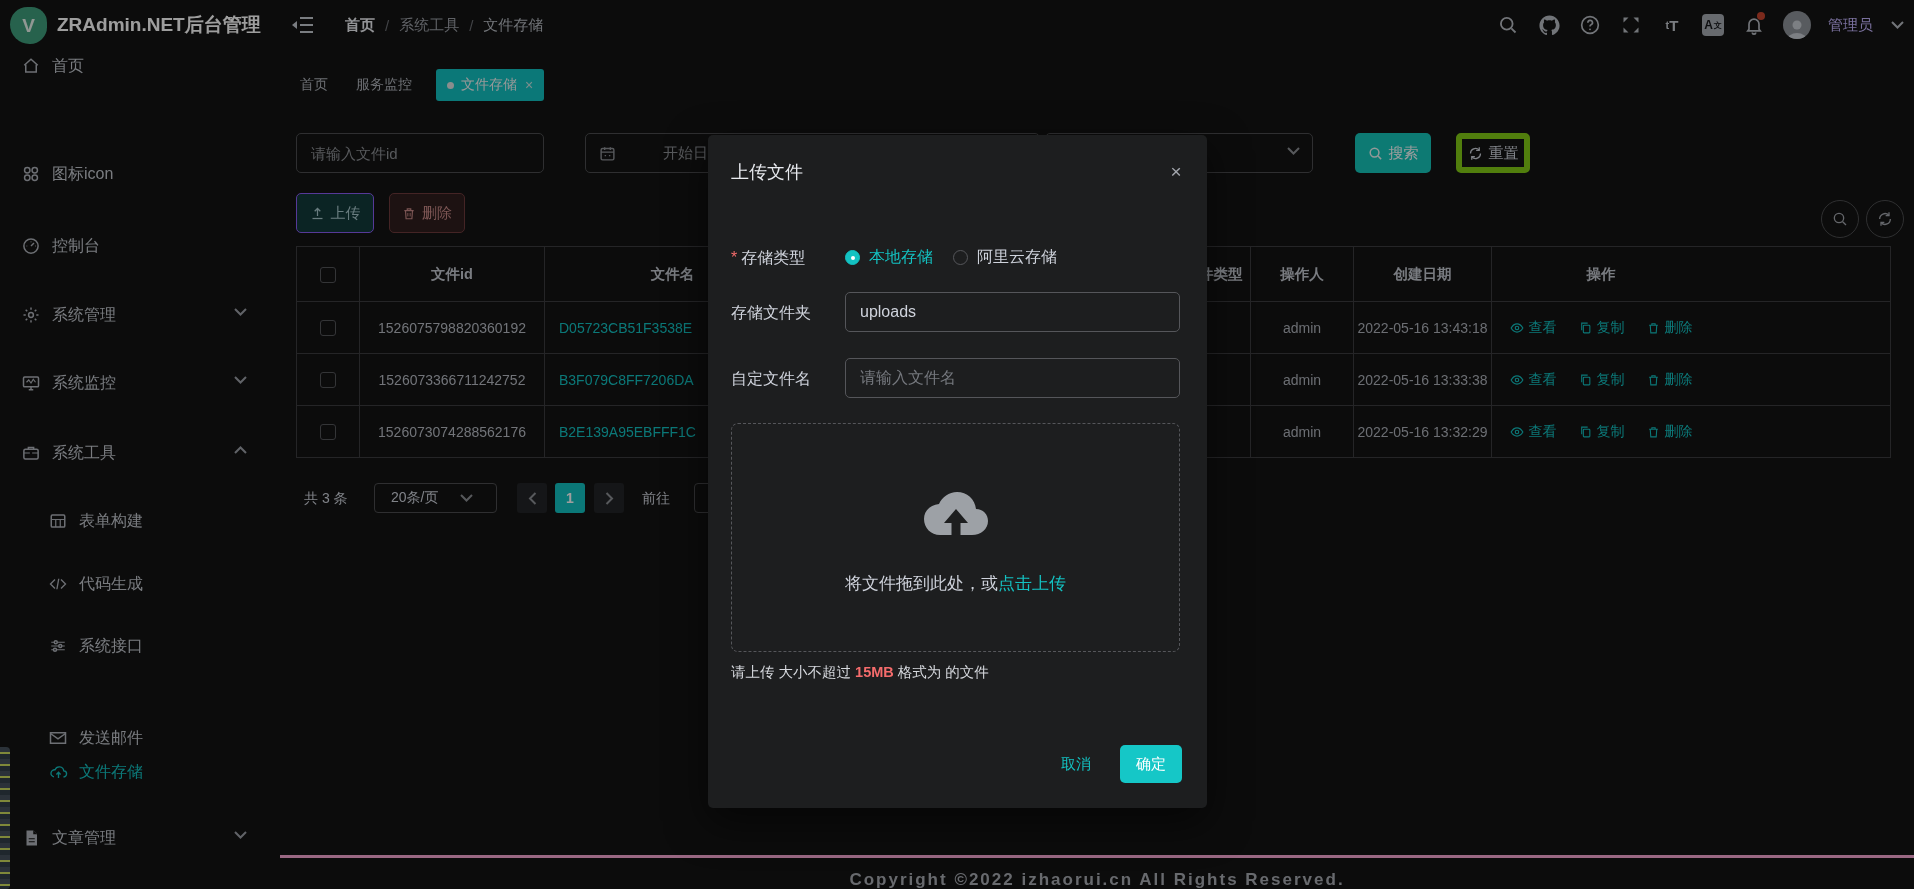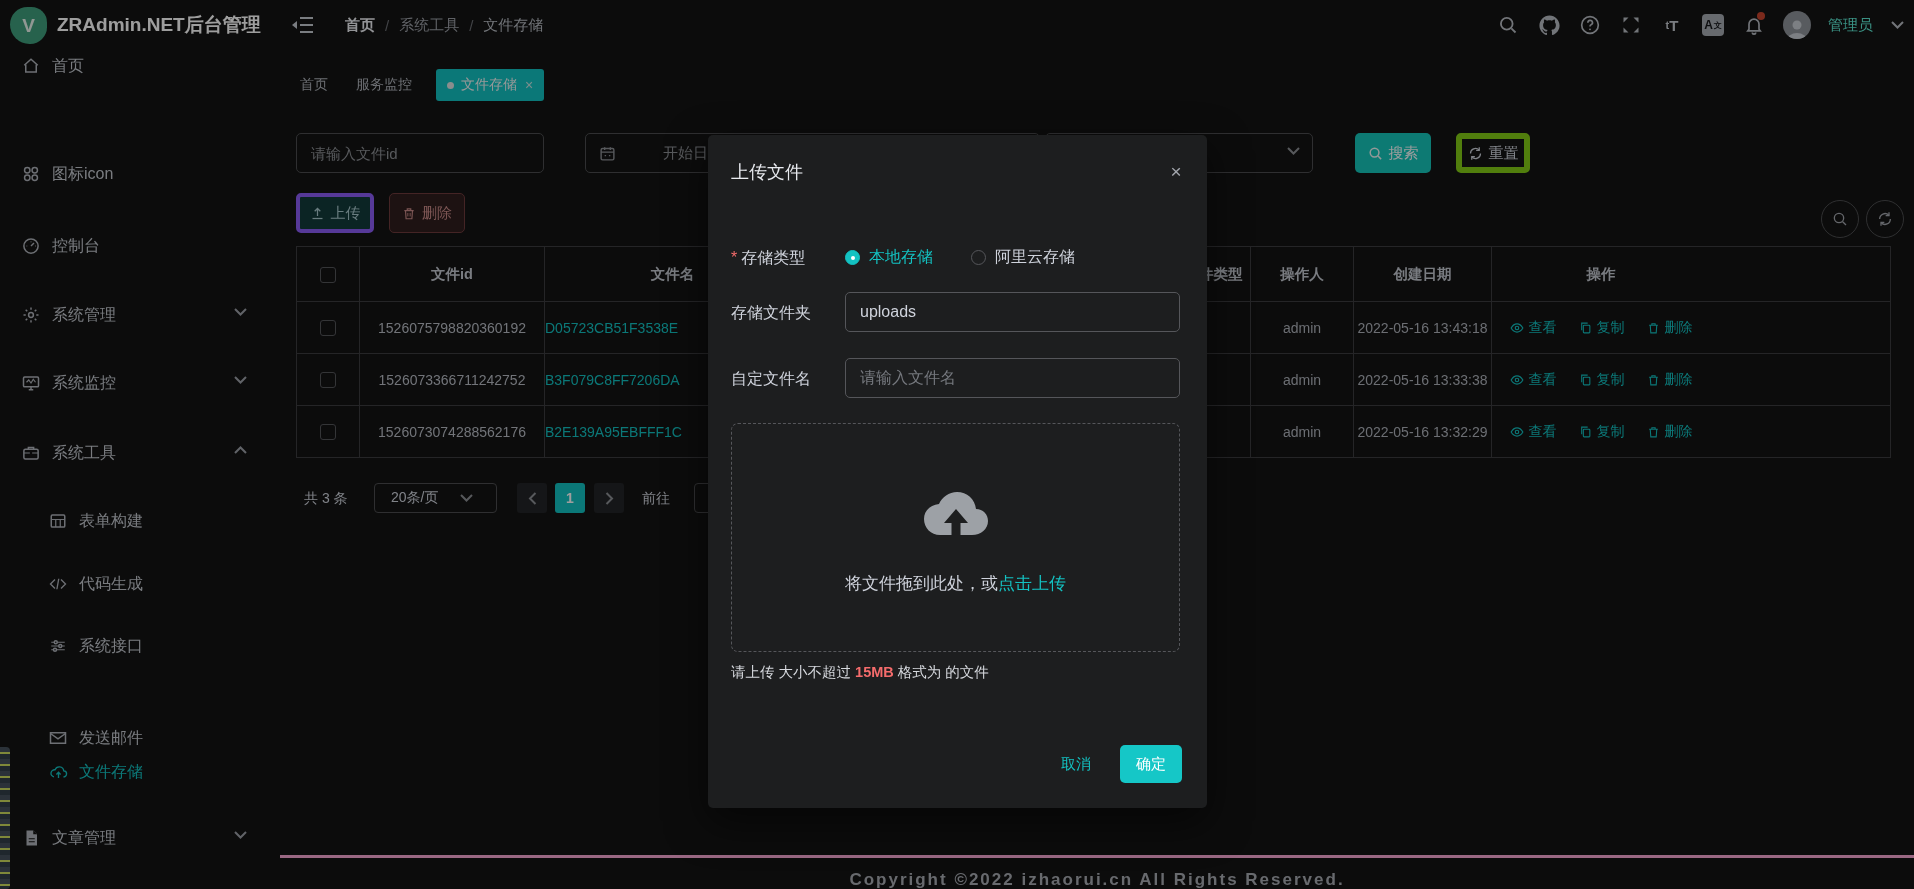--- a/index.html
+++ b/index.html
@@ -21,21 +21,21 @@
   .bc-cur { color:#b7bbc2; }
   .hright { position:absolute; right:10px; top:0; height:50px; display:flex; align-items:center; gap:17px; }
   .hicon { display:flex; align-items:center; justify-content:center; width:24px; height:24px; position:relative; color:#b9bdc4; }
   .tT { font-size:15px; font-weight:bold; color:#c6cad1; letter-spacing:0; }
   .tT small { font-size:11px; font-weight:bold; }
   .abox { width:22px; height:22px; border-radius:4px; background:#a7abb2; color:#16171a; font-weight:bold;
           font-size:12px; display:flex; align-items:center; justify-content:center; }
   .abox sup { font-size:8px; margin-left:1px; }
   .bell-dot { position:absolute; right:1px; top:-1px; width:8px; height:8px; border-radius:50%; background:#c9442e; }
   .avatar { width:28px; height:28px; border-radius:50%; background:#8f939a; overflow:hidden; display:flex; align-items:flex-end; justify-content:center; }
-  .uname { color:#5eead4; font-size:15px; }
+  .uname { color:#c4b5fd; font-size:15px; }
 
   
   .sidebar { position:absolute; left:0; top:50px; width:280px; height:839px; background:#141414; z-index:4; }
   .side-item { position:absolute; left:0; width:280px; height:34px; display:flex; align-items:center; color:#c3c7ce; font-size:16px; cursor:pointer; }
   .side-item .sicon { margin-left:21px; width:20px; height:20px; display:flex; align-items:center; justify-content:center; color:#b0b4bb; }
   .side-item .slabel { margin-left:11px; }
   .side-item.sub .sicon { margin-left:48px; }
   .side-item.active, .side-item.active .sicon { color:#13c2c2; }
   .sarrow { position:absolute; right:32px; top:10px; width:14px; height:14px; color:#9da1a8; }
 
@@ -59,33 +59,33 @@
   .f-date .cal { margin-left:13px; }
   .f-date .dtext { margin-left:47px; font-size:15px; }
   .f-select { left:765px; width:268px; }
   .f-select .chev { position:absolute; right:12px; top:13px; }
   .btn { display:flex; align-items:center; justify-content:center; gap:6px; border-radius:5px; font-size:15px; cursor:pointer; }
   .btn-search { position:absolute; left:1075px; top:0; width:76px; height:40px; background:#16c5ba; color:#fbfdfd; border:none; }
   .btn-reset { position:absolute; left:1176px; top:0; width:74px; height:40px; background:transparent; border:6px solid #84cc16; color:#cfd3dc; }
 
   .toolbar { position:absolute; left:0; top:143px; width:1634px; height:40px; }
   .btn-upload { position:absolute; left:16px; top:0; width:78px; height:40px; background:rgba(19,194,194,.22);
-                border:4px solid #8b5cf6; color:#a9c9ce; }
+                border:1px solid #8b5cf6; color:#a9c9ce; }
   .btn-del { position:absolute; left:109px; top:0; width:76px; height:40px; background:rgba(245,108,108,.12);
              border:1px solid #6e3b3c; color:#c98a88; }
   .circ { position:absolute; top:7px; width:38px; height:38px; border-radius:50%; border:1px solid #4c4d4f;
           display:flex; align-items:center; justify-content:center; color:#a3a6ad; background:transparent; cursor:pointer; }
   .circ.c1 { left:1541px; } .circ.c2 { left:1586px; }
 
   
   .tbl { position:absolute; left:16px; top:196px; width:1594px; border-collapse:collapse; table-layout:fixed; }
   .tbl th, .tbl td { border:1px solid #3c3d40; height:55px; font-size:14px; color:#aeb2ba; text-align:center; overflow:hidden; white-space:nowrap; }
   .tbl td { height:52px; }
   .tbl th { color:#c4c8d0; font-weight:bold; font-size:14.5px; }
-  .tbl .tname { text-align:left; color:#13c2c2; }
+  .tbl .tname { text-align:left; padding-left:14px; color:#13c2c2; }
   .tbl .tid { color:#b8bcc4; }
   .col-act { padding-right:180px; }
   .acts { display:flex; justify-content:center; gap:22px; }
   .alink { color:#13c2c2; display:flex; align-items:center; gap:5px; font-size:14px; cursor:pointer; }
   .cb { display:inline-block; width:16px; height:16px; border:1px solid #55565a; border-radius:3px; background:transparent; vertical-align:middle; cursor:pointer; }
 
   
   .pager { position:absolute; left:0; top:432px; width:1634px; height:32px; font-size:14px; color:#cfd3dc; }
   .pg-total { position:absolute; left:24px; top:8px; }
   .pg-size { position:absolute; left:94px; top:1px; width:123px; height:30px; border:1px solid #4c4d4f; border-radius:4px;
@@ -107,21 +107,21 @@
               background:repeating-linear-gradient(180deg,#46525c 0 5px,#cede5e 5px 7px,#32404a 7px 12px); }
 
   
   .overlay { position:absolute; inset:0; background:rgba(0,0,0,.38); z-index:40; }
   .modal { position:absolute; left:708px; top:135px; width:499px; height:673px; background:#1d1e1f; border-radius:5px;
            z-index:50; box-shadow:0 14px 40px rgba(0,0,0,.55); }
   .m-title { position:absolute; left:23px; top:25px; font-size:18px; color:#e8eaef; }
   .m-close { position:absolute; right:22px; top:28px; width:18px; height:18px; color:#a3a6ad; font-size:19px; line-height:18px; text-align:center; cursor:pointer; }
   .m-label { position:absolute; left:23px; width:106px; text-align:left; font-size:16px; color:#cfd3dc; }
   .m-req { color:#f56c6c; margin-right:4px; }
-  .radio-row { position:absolute; left:137px; top:112px; display:flex; gap:38px; }
+  .radio-row { position:absolute; left:137px; top:112px; display:flex; gap:20px; }
   .radio { display:flex; align-items:center; gap:9px; font-size:16px; cursor:pointer; }
   .r-dot { width:15px; height:15px; border-radius:50%; }
   .radio.sel .r-dot { background:#13c2c2; border:1px solid #13c2c2; position:relative; }
   .radio.sel .r-dot::after { content:""; position:absolute; left:4.5px; top:4.5px; width:4px; height:4px; border-radius:50%; background:#fff; }
   .radio.sel { color:#13c2c2; }
   .radio.unsel .r-dot { border:1px solid #55565a; background:transparent; }
   .radio.unsel { color:#cfd3dc; }
   .m-input { position:absolute; left:137px; width:335px; height:40px; border:1px solid #55565a; border-radius:5px; background:transparent; }
   .m-input input.raw { font-size:16px; }
   .m-input input.raw::placeholder { color:#75787e; }

